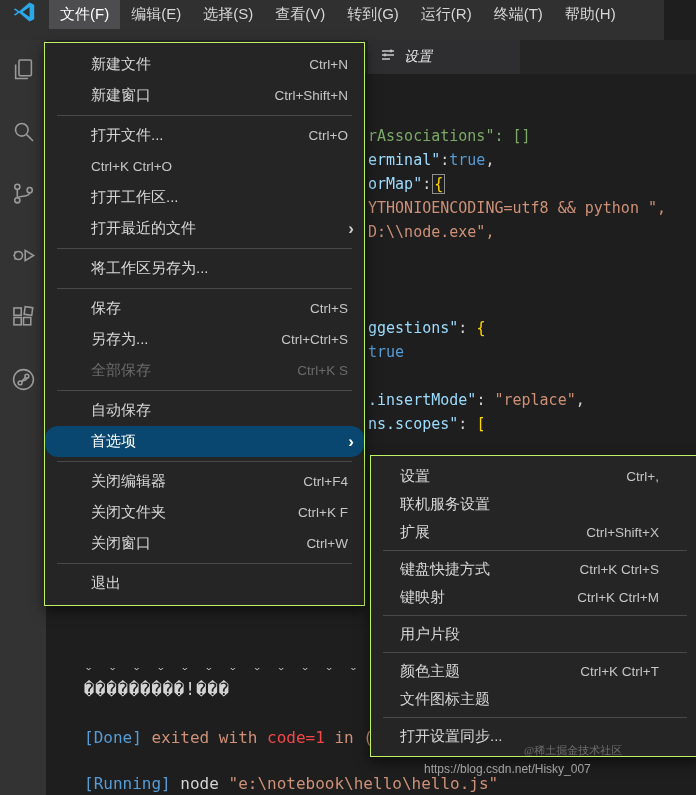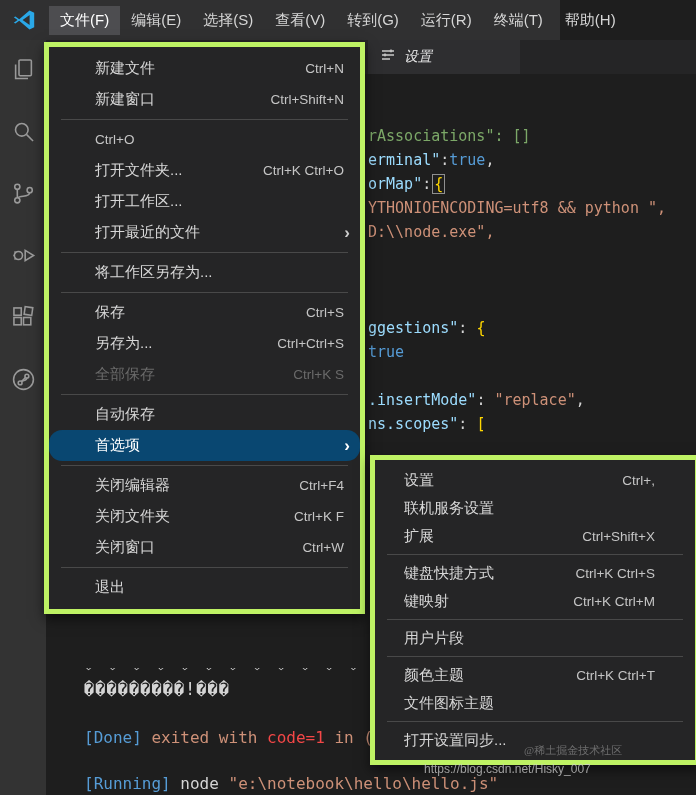--- a/index.html
+++ b/index.html
@@ -1,21 +1,21 @@
 <!DOCTYPE html>
 <html><head>
 <meta charset="utf-8">
 <style>
   html,body{margin:0;padding:0;background:#1e1e1e;}
   #app{position:relative;width:696px;height:795px;overflow:hidden;background:#1e1e1e;
        font-family:"Liberation Sans","DejaVu Sans",sans-serif;color:#cccccc;}
 
   
-  .titlebar{position:absolute;left:0;top:0;width:560px;height:40px;background:#303031;
-            display:flex;align-items:center;z-index:5;}
+  .titlebar{position:absolute;left:0;top:0;width:664px;height:40px;background:#303031;
+            display:flex;align-items:flex-start;z-index:5;}
   .logo{width:24px;height:24px;margin:0 13px 0 12px;flex:0 0 auto;}
   .mb-item{padding:5px 11px;font-size:15px;color:#d6d6d6;cursor:default;white-space:nowrap;}
   .mb-item.active{background:#4d4d50;color:#ffffff;}
 
   
   .activitybar{position:absolute;left:0;top:40px;width:46px;height:755px;background:#333333;z-index:2;}
   .ab-item{width:46px;height:62px;display:flex;align-items:center;justify-content:center;}
   .ab-item svg{width:27px;height:27px;stroke:#9a9a9a;fill:none;stroke-width:1.4;}
 
   
@@ -49,21 +49,21 @@
 
   
   .terminal{position:absolute;left:46px;top:662px;width:650px;height:133px;background:#1e1e1e;z-index:1;}
   .term-line{position:absolute;font-family:"DejaVu Sans Mono",monospace;font-size:16px;white-space:pre;}
   .term-line.diamonds{font-size:17px;letter-spacing:1px;color:#cfcfcf;}
   .clip-row{position:absolute;left:38px;top:6px;width:620px;height:7px;overflow:hidden;}
   .clip-row span{display:block;margin-top:-13px;font-family:"DejaVu Sans Mono",monospace;
                  font-size:15px;letter-spacing:3px;color:#bdbdbd;}
 
   
-  .menu-panel{position:absolute;background:#252526;border:5px solid #bef264;box-sizing:border-box;
+  .menu-panel{position:absolute;background:#252526;border:1px solid #bef264;box-sizing:border-box;
               box-shadow:0 5px 12px rgba(0,0,0,.55);padding:6px 0;z-index:10;}
   #file-menu{left:44px;top:42px;width:321px;}
   #prefs-menu{left:370px;top:455px;width:330px;}
   .menu-item{display:flex;align-items:center;height:31px;padding:0 16px 0 46px;font-size:15px;
              color:#d7d7d7;cursor:default;}
   #prefs-menu .menu-item{height:28px;padding:0 40px 0 29px;}
   .menu-item .mi-label{flex:1 1 auto;white-space:nowrap;}
   .menu-item .mi-shortcut{flex:0 0 auto;font-size:13.5px;color:#c5c5c5;white-space:nowrap;}
   .menu-item .mi-chevron{flex:0 0 auto;font-size:17px;color:#cccccc;margin-right:-6px;font-weight:bold;}
   .menu-item.disabled .mi-label,.menu-item.disabled .mi-shortcut{color:#6a6a6a;}
@@ -199,24 +199,24 @@
       <div class="menu-item">
         <span class="mi-label">新建文件</span>
         <span class="mi-shortcut">Ctrl+N</span>
       </div>
       <div class="menu-item">
         <span class="mi-label">新建窗口</span>
         <span class="mi-shortcut">Ctrl+Shift+N</span>
       </div>
       <div class="menu-sep"></div>
       <div class="menu-item">
+        <span class="mi-label">打开文件...</span>
         <span class="mi-shortcut">Ctrl+O</span>
       </div>
       <div class="menu-item">
-        <span class="mi-label">打开文件夹...</span>
         <span class="mi-shortcut">Ctrl+K Ctrl+O</span>
       </div>
       <div class="menu-item">
         <span class="mi-label">打开工作区...</span>
       </div>
       <div class="menu-item">
         <span class="mi-label">打开最近的文件</span>
         <span class="mi-chevron">›</span>
       </div>
       <div class="menu-sep"></div>

